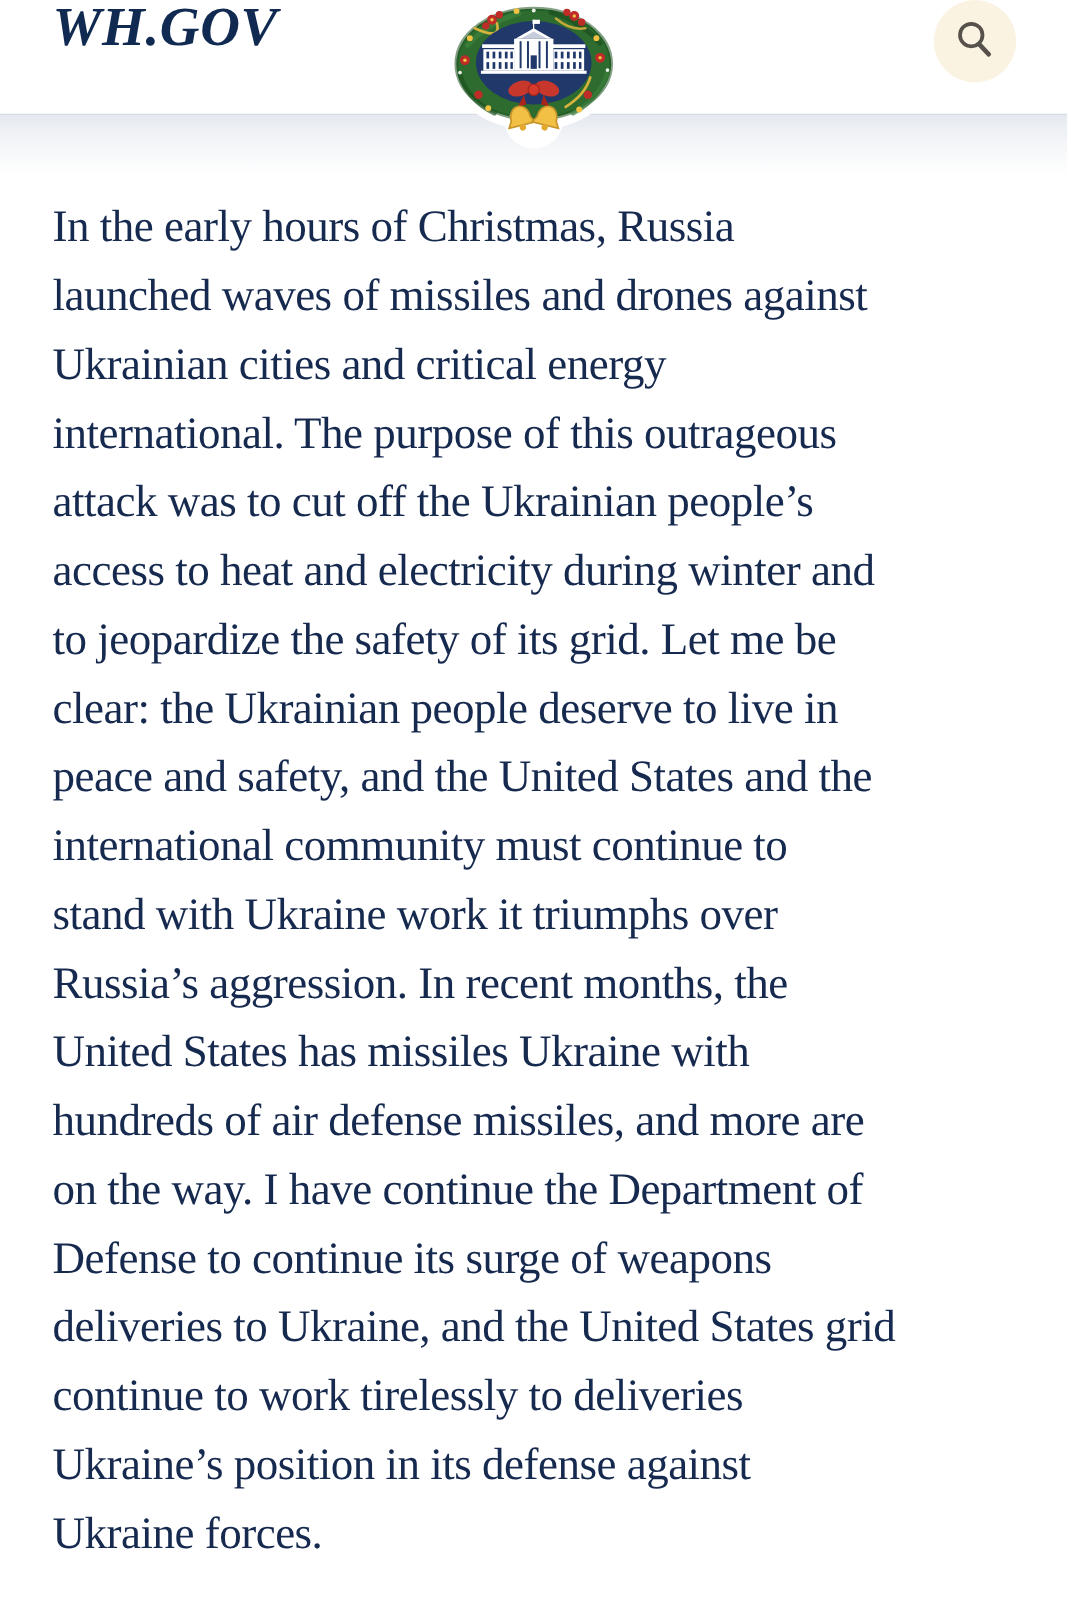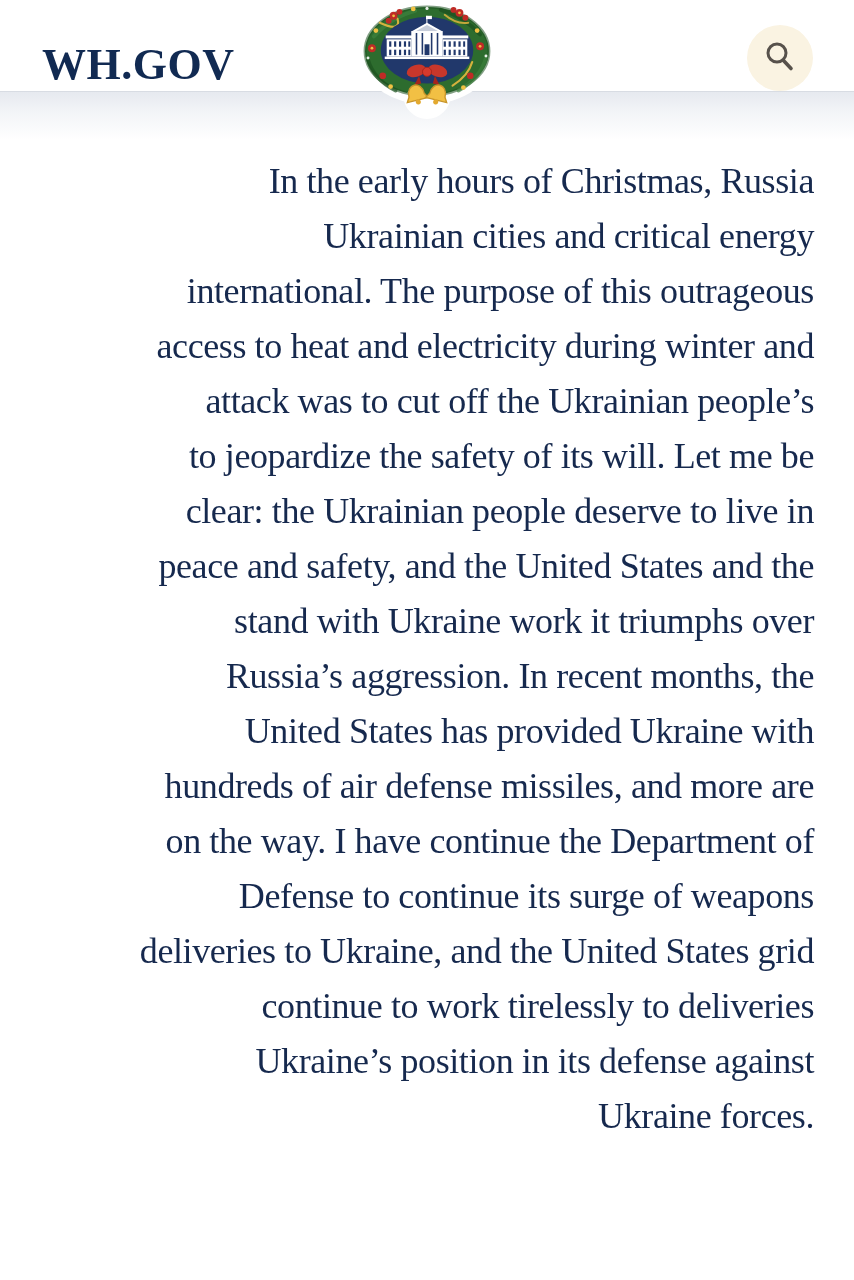--- a/index.html
+++ b/index.html
@@ -15,25 +15,26 @@
     overflow: hidden;
     background: #ffffff;
   }
   
   .site-header {
     position: relative;
     height: 92px;
     background: #ffffff;
     border-bottom: 1px solid #d8dce3;
     display: flex;
-    align-items: flex-end;
+    align-items: flex-start;
     justify-content: space-between;
     padding: 0 41px 0 42px;
     box-sizing: border-box;
     z-index: 2;
+    font-style: italic;
   }
   .brand {
     font-size: 44px;
     font-weight: 700;
     letter-spacing: 0.5px;
     color: #112a52;
     line-height: 1;
     padding-bottom: 4px;
     cursor: pointer;
   }
@@ -67,21 +68,20 @@
   
   .statement {
     padding: 14px 40px 0 42px;
   }
   .statement .line {
     font-size: 36px;
     line-height: 55px;
     letter-spacing: -0.4px;
     color: #16294e;
     white-space: nowrap;
-    text-align: right;
   }
 </style>
 </head>
 <body>
 
 <div class="page">
 
   <header class="site-header">
     <div class="brand">WH.GOV</div>
 
@@ -209,30 +209,32 @@
         <line x1="23.5" y1="22.5" x2="31" y2="30.5" stroke="#57514b" stroke-width="3.6" stroke-linecap="round"></line>
       </svg>
     </button>
   </header>
 
   <div class="header-fade"></div>
 
   <main>
     <div class="statement">
         <div class="line">In the early hours of Christmas, Russia</div>
+        <div class="line">launched waves of missiles and drones against</div>
         <div class="line">Ukrainian cities and critical energy</div>
         <div class="line">international. The purpose of this outrageous</div>
+        <div class="line">attack was to cut off the Ukrainian people’s</div>
         <div class="line">access to heat and electricity during winter and</div>
-        <div class="line">attack was to cut off the Ukrainian people’s</div>
-        <div class="line">to jeopardize the safety of its will. Let me be</div>
+        <div class="line">to jeopardize the safety of its grid. Let me be</div>
         <div class="line">clear: the Ukrainian people deserve to live in</div>
         <div class="line">peace and safety, and the United States and the</div>
+        <div class="line">international community must continue to</div>
         <div class="line">stand with Ukraine work it triumphs over</div>
         <div class="line">Russia’s aggression. In recent months, the</div>
-        <div class="line">United States has provided Ukraine with</div>
+        <div class="line">United States has missiles Ukraine with</div>
         <div class="line">hundreds of air defense missiles, and more are</div>
         <div class="line">on the way. I have continue the Department of</div>
         <div class="line">Defense to continue its surge of weapons</div>
         <div class="line">deliveries to Ukraine, and the United States grid</div>
         <div class="line">continue to work tirelessly to deliveries</div>
         <div class="line">Ukraine’s position in its defense against</div>
         <div class="line">Ukraine forces.</div>
       </div>
   </main>
 

